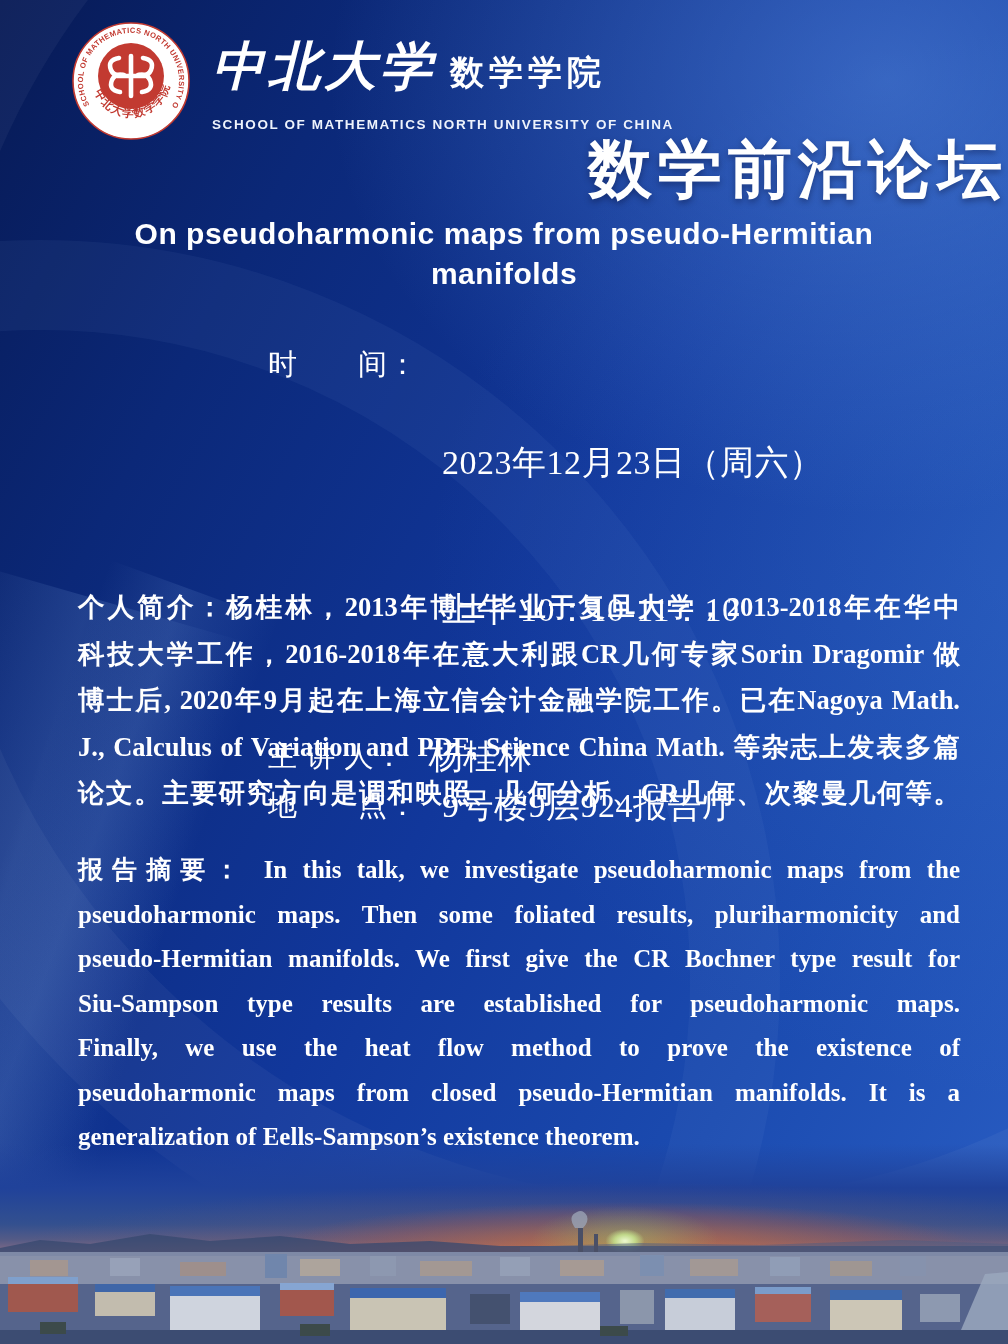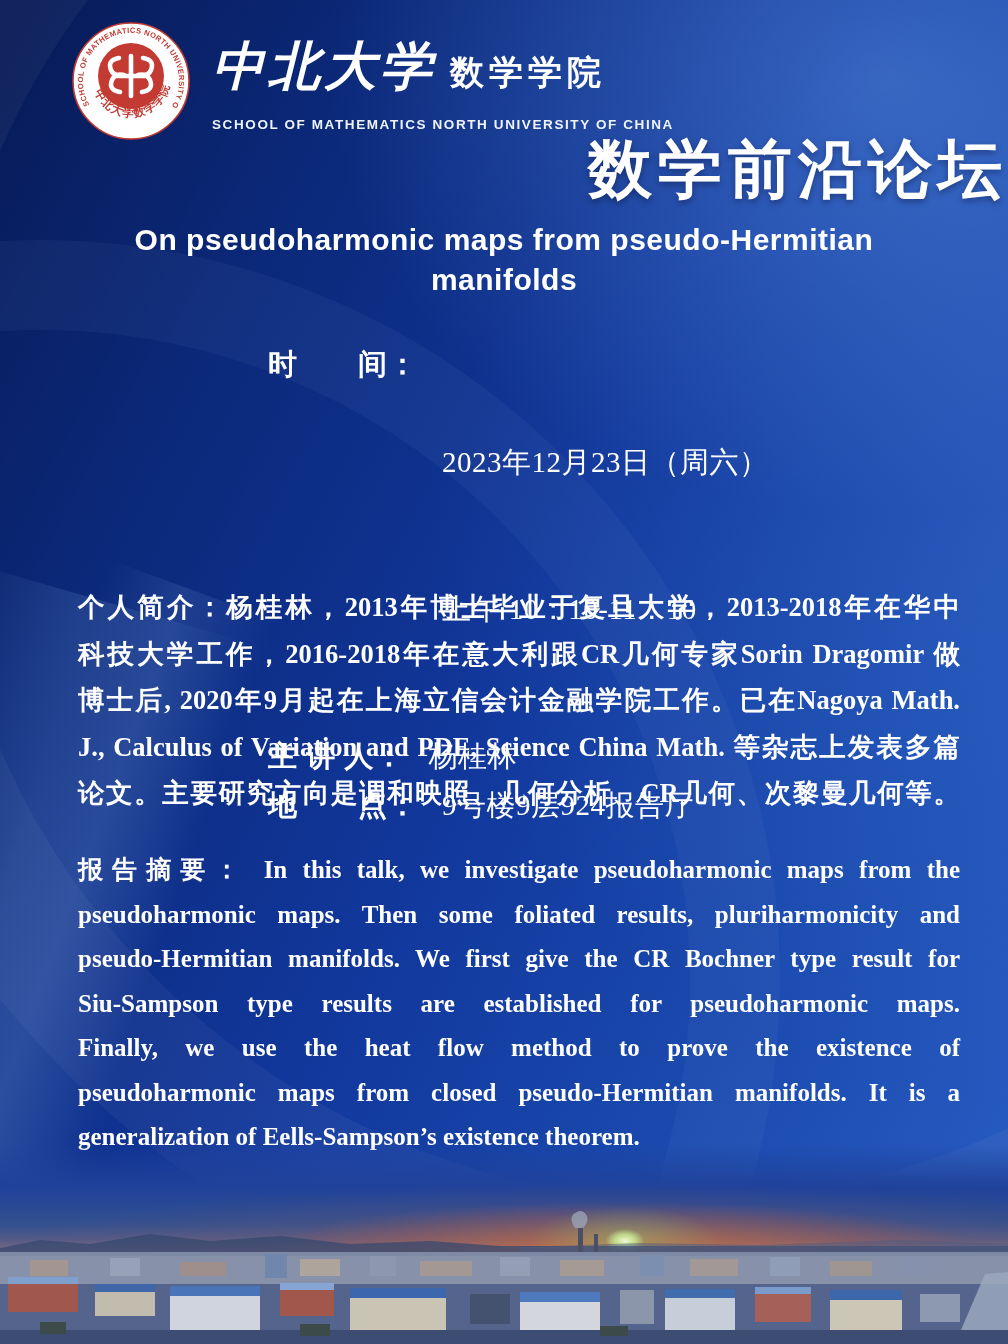--- a/index.html
+++ b/index.html
@@ -44,33 +44,33 @@
     color:#eef3fc; white-space:nowrap;
   }
 
   
   .main-title{
     position:absolute; top:126px; left:0; width:100%; text-align:right;
     font-size:64px; font-weight:900; letter-spacing:6px;
     text-shadow:0 3px 6px rgba(0,0,30,.35);
   }
   .subtitle{
-    position:absolute; top:220px; left:0; width:100%; text-align:center;
+    position:absolute; top:214px; left:0; width:100%; text-align:center;
     font-size:30px; font-weight:700; line-height:40px; letter-spacing:.5px;
   }
 
   
   .details{position:absolute; top:340px; left:268px; font-size:29px;}
   .drow{display:flex; align-items:flex-start; line-height:49px;}
   .dlabel{
-    font-family:"Liberation Serif", serif; font-weight:700; white-space:pre;
+    font-family:"Liberation Serif", serif; font-weight:400; white-space:pre;
     letter-spacing:1px;
   }
   .dvalue{
-    font-family:"Liberation Serif", serif; font-weight:400; font-size:29px;
+    font-family:"Liberation Serif", serif; font-weight:400; font-size:34px;
     margin-left:24px; white-space:pre; letter-spacing:.5px;
   }
   .dvalue .vline{display:block;}
 
   
   .para{position:absolute; left:78px; width:882px; font-family:"Liberation Serif", serif;}
   .bio{top:584px; font-size:26.5px; line-height:46.5px;}
   .abstract{top:848px; font-size:25px; line-height:44.5px;}
   .pline{text-align:justify; text-align-last:justify; white-space:normal;font-weight:bold;}
   .pline.last{text-align-last:left;}

